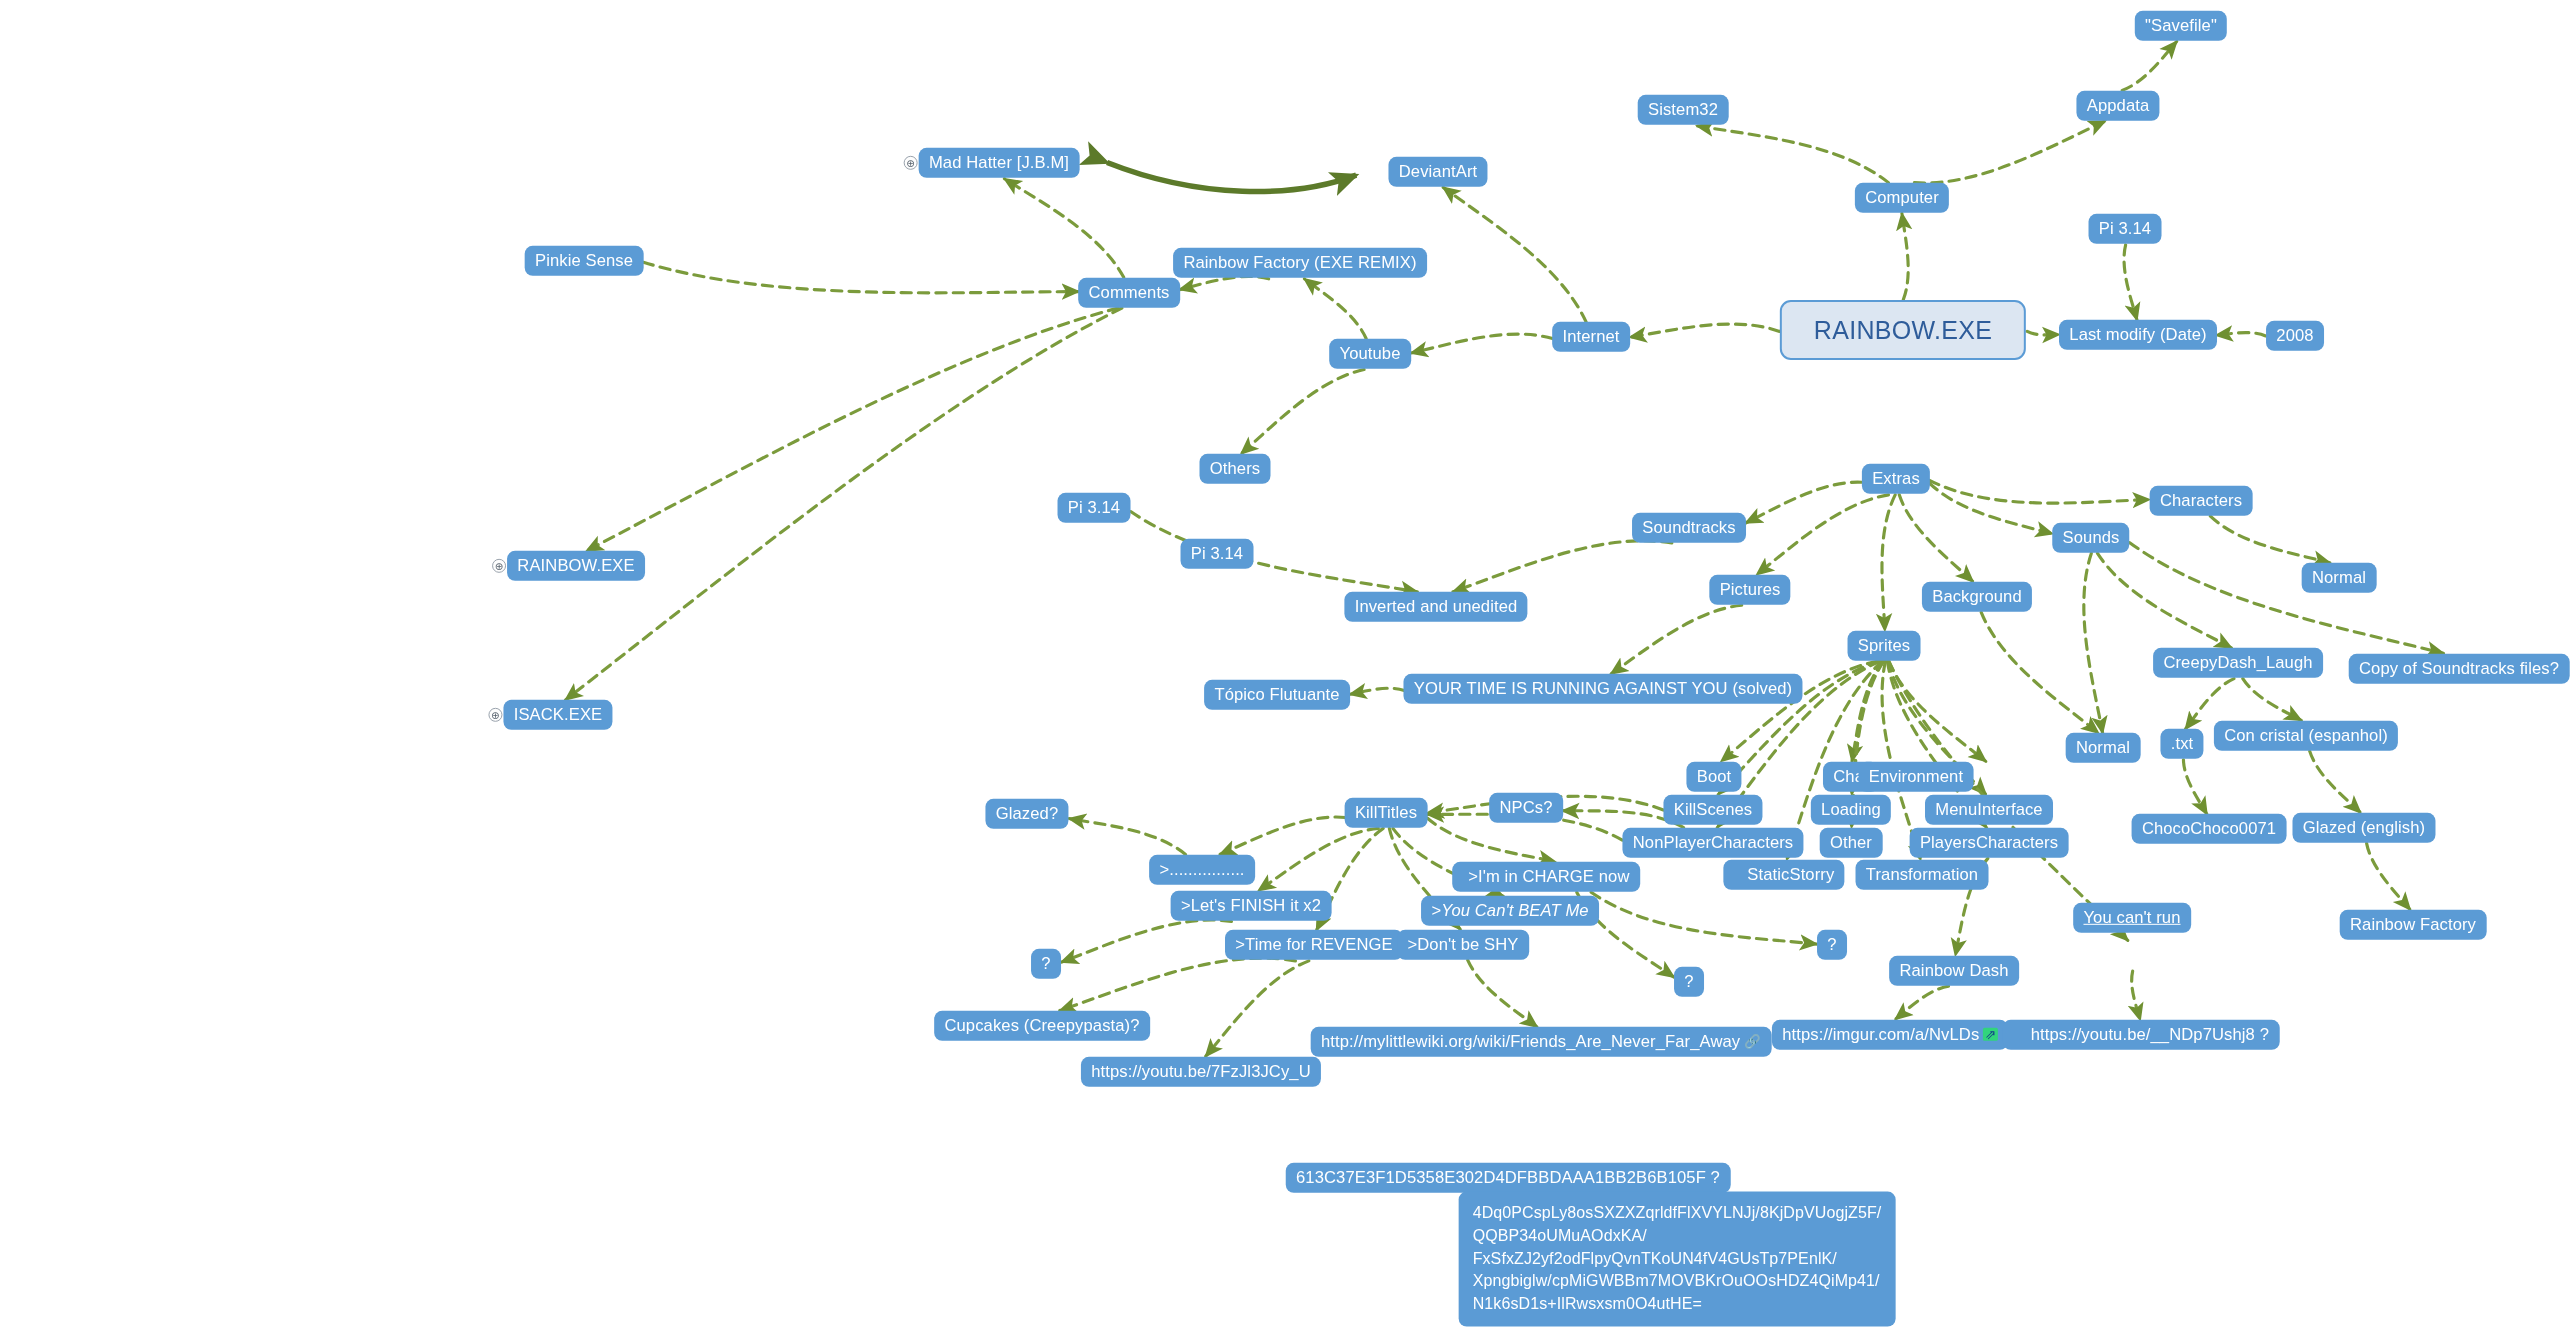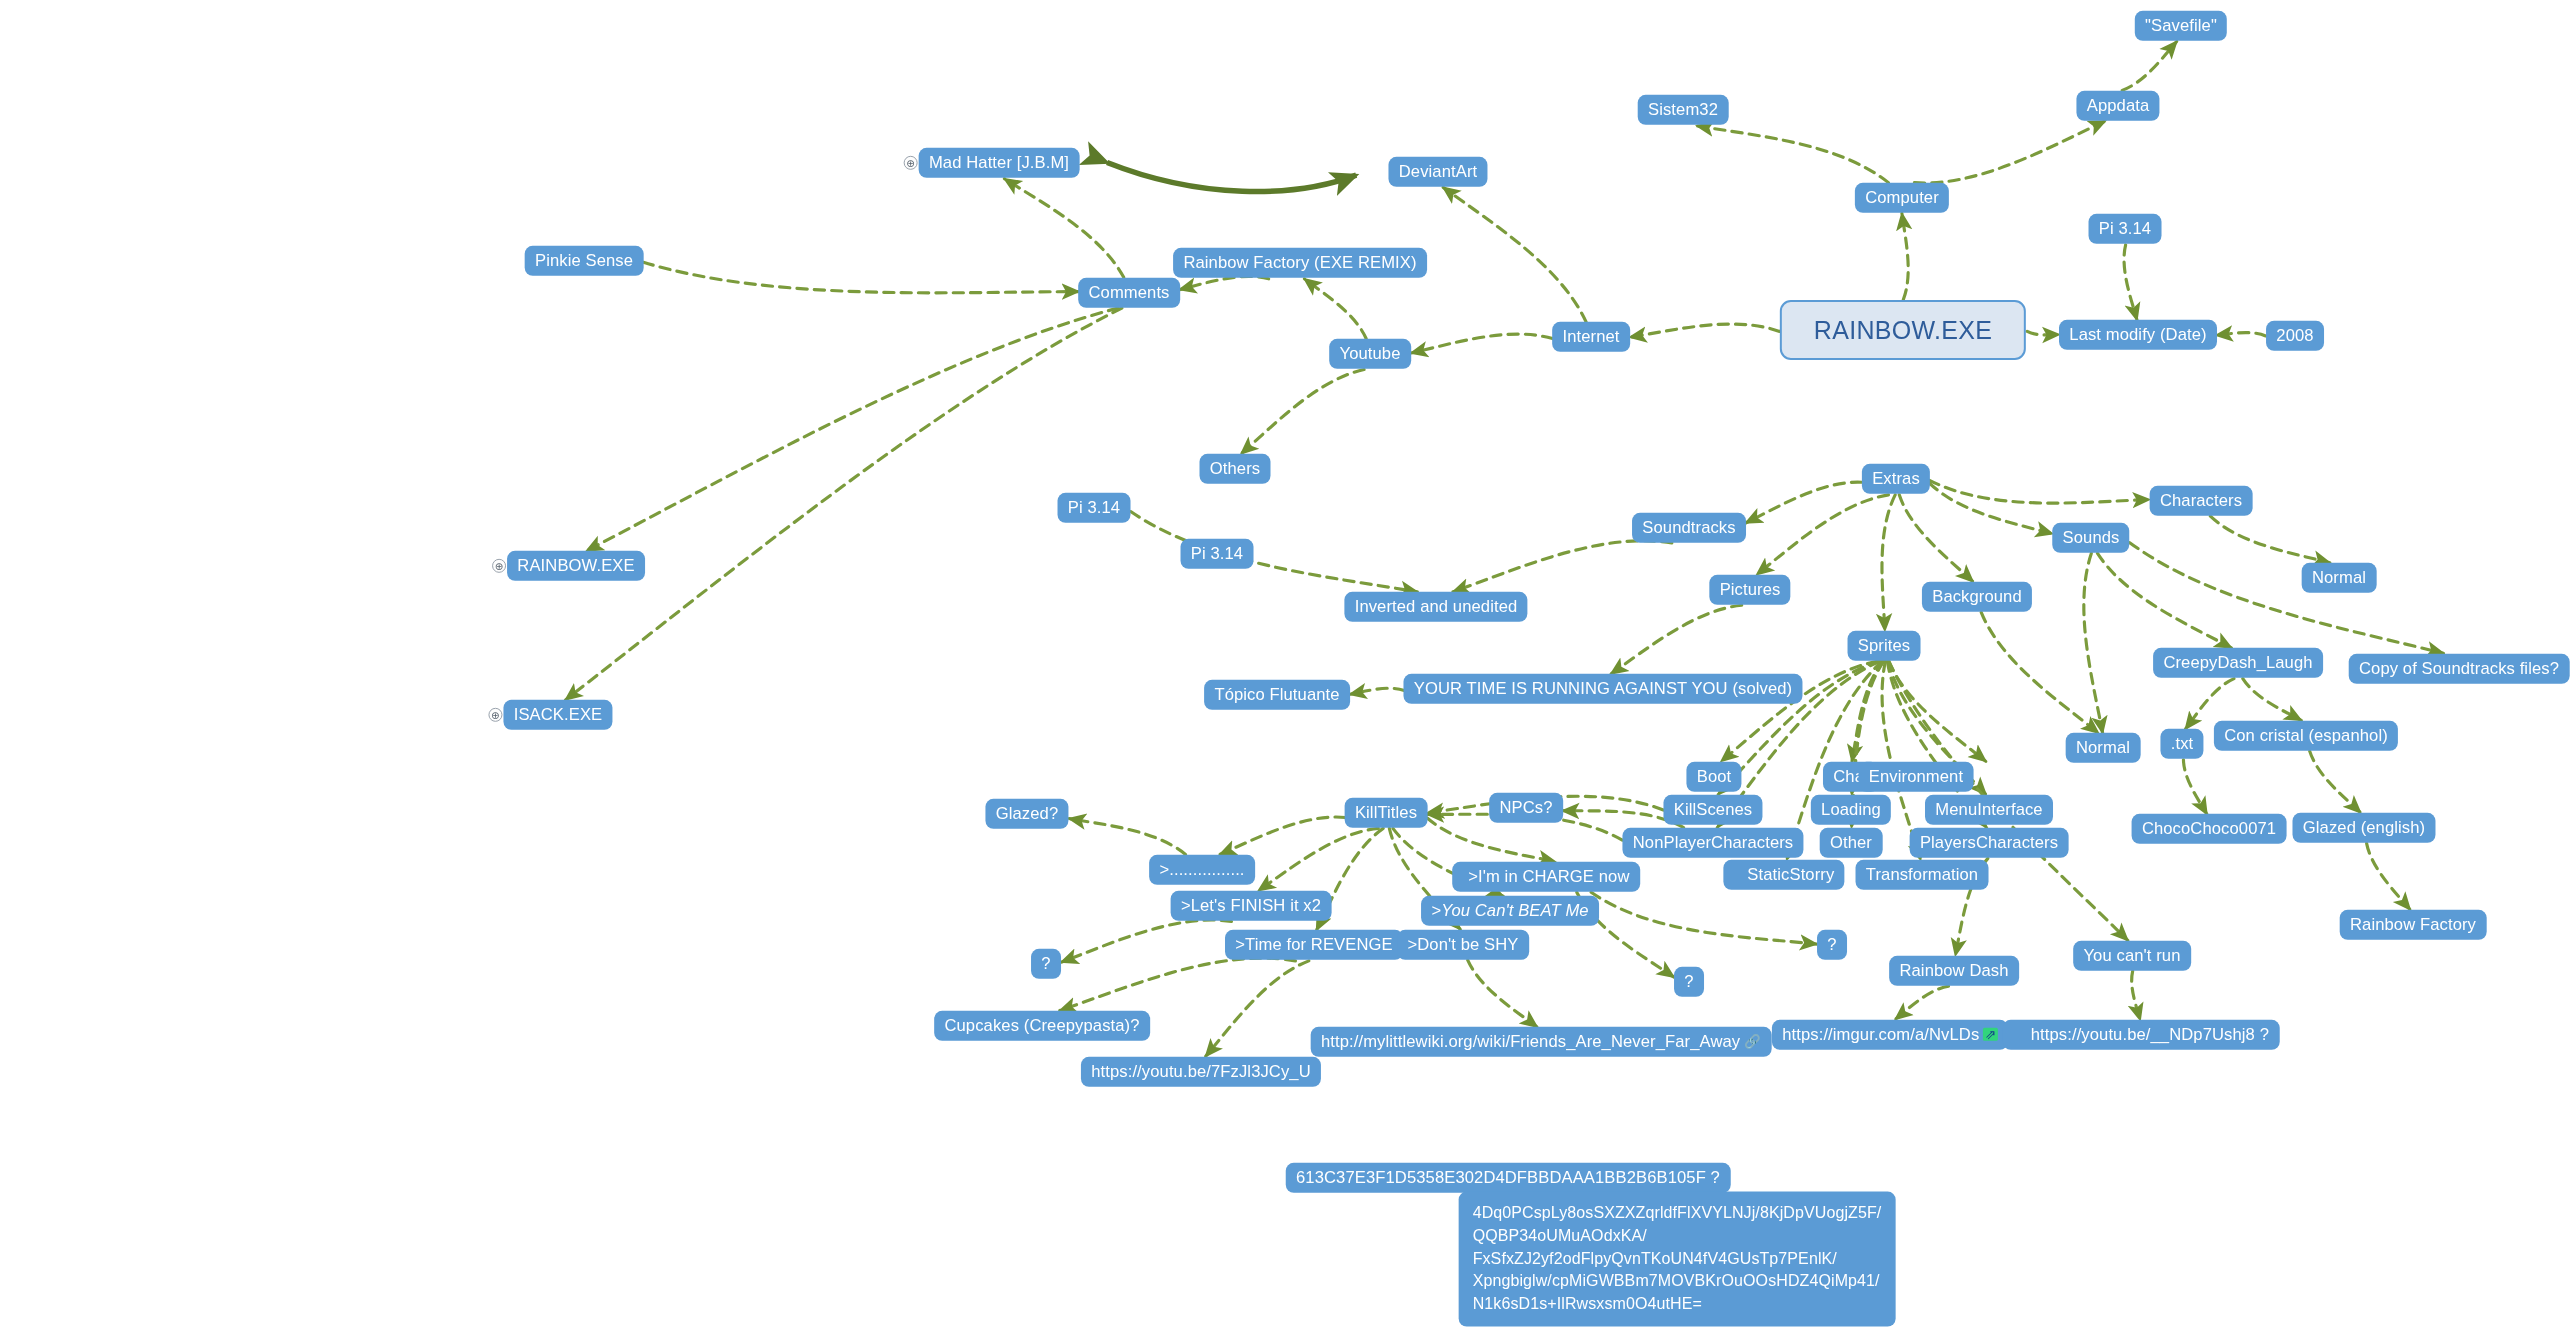--- a/index.html
+++ b/index.html
@@ -336,21 +336,21 @@
       </div>
       <div class="node" style="left: 1463px; top: 945px;">
         <span>&gt;Don't be SHY</span>
       </div>
       <div class="node" style="left: 1046px; top: 964px;">
         <span>?</span>
       </div>
       <div class="node" style="left: 1832px; top: 945px;">
         <span>?</span>
       </div>
-      <div class="node" style="left: 2132px; top: 956px;">
+      <div class="node" style="left: 2132px; top: 918px; text-decoration: underline;">
         <span>You can't run</span>
       </div>
       <div class="node" style="left: 1954px; top: 971px;">
         <span>Rainbow Dash</span>
       </div>
       <div class="node" style="left: 1689px; top: 982px;">
         <span>?</span>
       </div>
       <div class="node" style="left: 1042px; top: 1026px;">
         <span>Cupcakes (Creepypasta)?</span>

